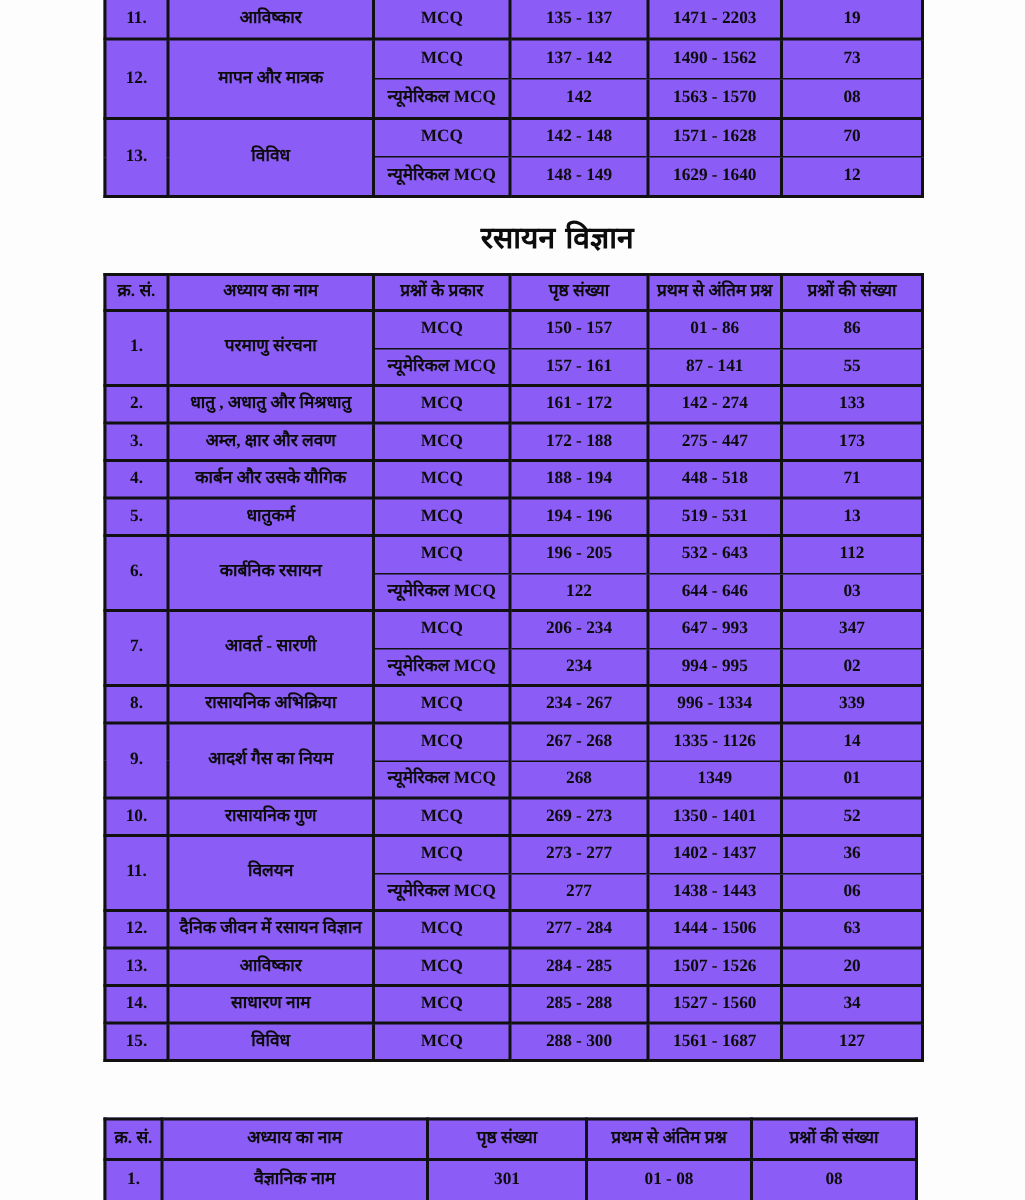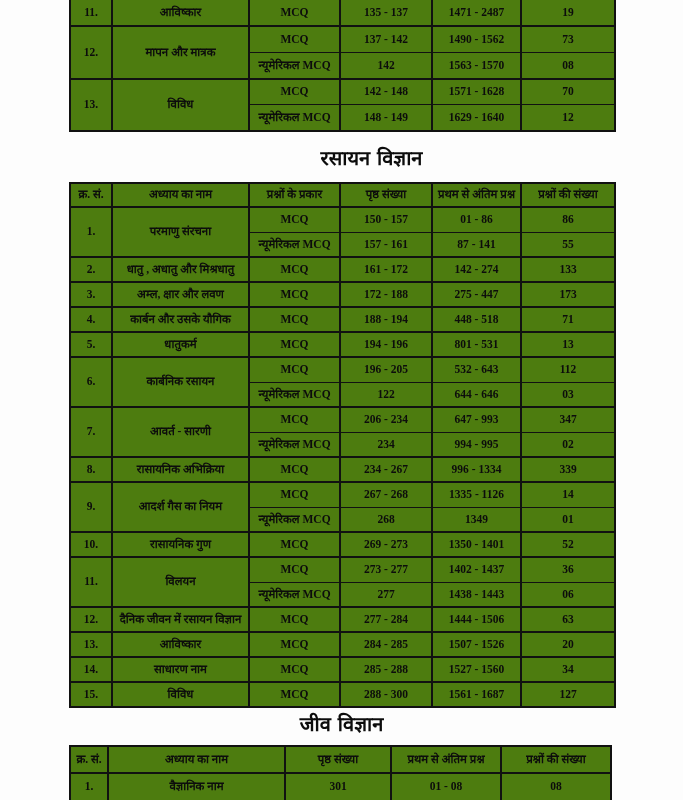--- a/index.html
+++ b/index.html
@@ -1,20 +1,20 @@
 <!DOCTYPE html>
 <html><head>
 <meta charset="utf-8">
 <style>
   html,body{margin:0;padding:0;background:#ffffff;}
   .page{
     position:relative;width:683px;height:800px;background:#fdfdfd;
     font-family:"Liberation Serif","DejaVu Serif",serif;color:#0c0c0c;overflow:hidden;
   }
-  table{border-collapse:collapse;table-layout:fixed;position:absolute;background:#4d7c0f;}
+  table{border-collapse:collapse;table-layout:fixed;position:absolute;background:#8b5cf6;}
   th,td{
     border:2px solid #111111;text-align:center;vertical-align:middle;
     font-weight:bold;font-size:11.5px;line-height:1.15;padding:0 2px;overflow:hidden;
     white-space:nowrap;
   }
   thead th{font-size:11.5px;}
   
   tr.has-sub td.entry{border-bottom-width:1px;}
   tr.subrow td.entry{border-top-width:1px;}
   
@@ -48,21 +48,21 @@
         <col style="width: 92px;">
         <col style="width: 89px;">
         <col style="width: 94px;">
       </colgroup>
       <tbody>
         <tr>
           <td rowspan="1">11.</td>
           <td rowspan="1">आविष्कार</td>
           <td class="entry">MCQ</td>
           <td class="entry">135 - 137</td>
-          <td class="entry">1471 - 2487</td>
+          <td class="entry">1471 - 2203</td>
           <td class="entry">19</td>
         </tr>
         <tr class="has-sub">
           <td rowspan="2">12.</td>
           <td rowspan="2">मापन और मात्रक</td>
           <td class="entry">MCQ</td>
           <td class="entry">137 -  142</td>
           <td class="entry">1490 - 1562</td>
           <td class="entry">73</td>
         </tr>
@@ -147,21 +147,21 @@
           <td class="entry">MCQ</td>
           <td class="entry">188 - 194</td>
           <td class="entry">448 - 518</td>
           <td class="entry">71</td>
         </tr>
         <tr>
           <td rowspan="1">5.</td>
           <td rowspan="1">धातुकर्म</td>
           <td class="entry">MCQ</td>
           <td class="entry">194 - 196</td>
-          <td class="entry">801 - 531</td>
+          <td class="entry">519 - 531</td>
           <td class="entry">13</td>
         </tr>
         <tr class="has-sub">
           <td rowspan="2">6.</td>
           <td rowspan="2">कार्बनिक रसायन</td>
           <td class="entry">MCQ</td>
           <td class="entry">196 - 205</td>
           <td class="entry">532 - 643</td>
           <td class="entry">112</td>
         </tr>
@@ -257,21 +257,20 @@
           <td rowspan="1">15.</td>
           <td rowspan="1">विविध</td>
           <td class="entry">MCQ</td>
           <td class="entry">288 - 300</td>
           <td class="entry">1561 - 1687</td>
           <td class="entry">127</td>
         </tr>
       </tbody>
     </table>
 
-  <h2 class="section-heading" id="bio-heading">जीव विज्ञान</h2>
 
   <table id="bio-table">
       <colgroup>
         <col style="width: 38px;">
         <col style="width: 177px;">
         <col style="width: 106px;">
         <col style="width: 110px;">
         <col style="width: 110px;">
       </colgroup>
       <thead>

